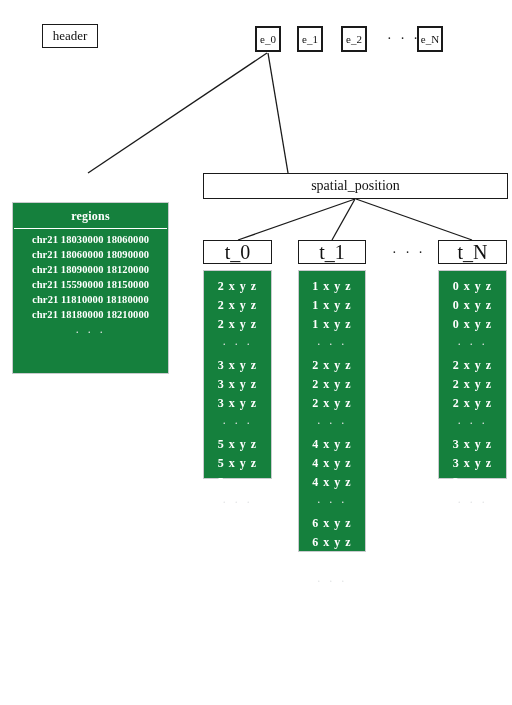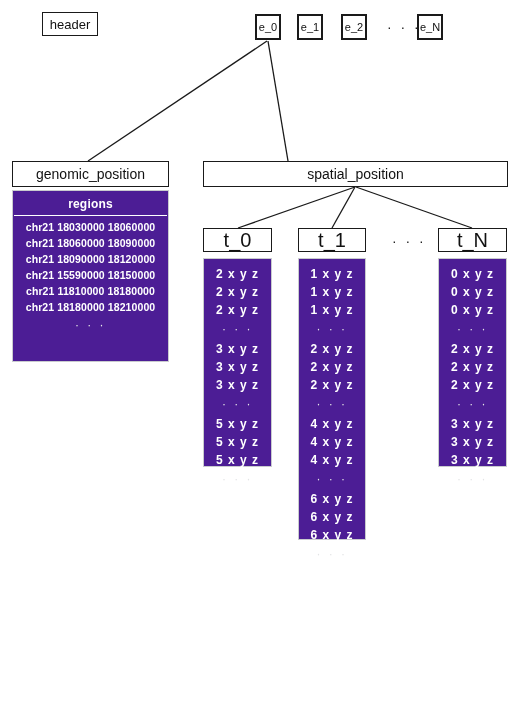--- a/index.html
+++ b/index.html
@@ -9,23 +9,24 @@
   }
   body {
     width: 512px;
     height: 705px;
     position: relative;
     font-family: "Liberation Sans", sans-serif;
     overflow: hidden;
   }
   #canvas {
     position: absolute;
-    left: 0; top: 0;
+    left: 0; top: 12px;
     width: 512px;
     height: 669px;
+    font-family: Liberation Serif, serif;
   }
   .edges {
     position: absolute;
     left: 0; top: 0;
     width: 512px;
     height: 705px;
     pointer-events: none;
   }
   
   .node-box {
@@ -83,21 +84,21 @@
     font-size: 20px;
   }
   #t0 { left: 203px; width: 69px; }
   #t1 { left: 298px; width: 68px; }
   #tN { left: 438px; width: 69px; }
 
   
   .panel {
     position: absolute;
     box-sizing: border-box;
-    background: #4c1d95;
+    background: #15803d;
     border: 1px solid #c9cbce;
     color: #ffffff;
   }
   .genomic-panel {
     left: 12px; top: 190px;
     width: 157px; height: 172px;
     padding-top: 3px;
   }
   .panel-title {
     text-align: center;
@@ -172,23 +173,20 @@
     <span>e_1</span>
   </div>
   <div class="node-box thick e-box" id="e2">
     <span>e_2</span>
   </div>
   <div class="ellipsis-h" id="e-dots">· · ·</div>
   <div class="node-box thick e-box" id="eN">
     <span>e_N</span>
   </div>
 
-  <div class="node-box genomic-box">
-    <span>genomic_position</span>
-  </div>
 
   <div class="panel genomic-panel">
     <div class="panel-title">regions</div>
     <div class="region-row">chr21  18030000 18060000</div>
     <div class="region-row">chr21  18060000 18090000</div>
     <div class="region-row">chr21  18090000 18120000</div>
     <div class="region-row">chr21  15590000 18150000</div>
     <div class="region-row">chr21  11810000 18180000</div>
     <div class="region-row">chr21  18180000 18210000</div>
     <div class="region-dots">· · ·</div>

